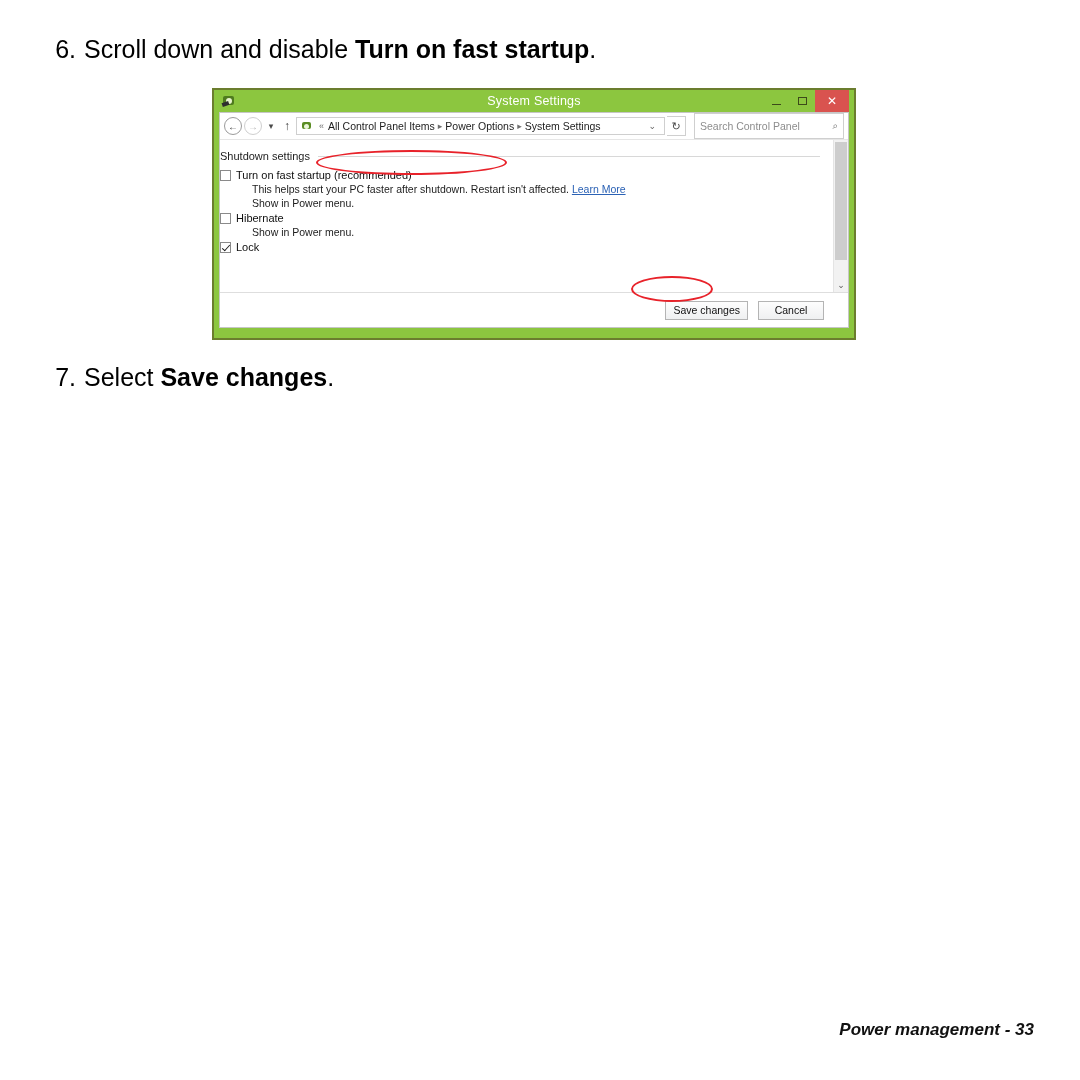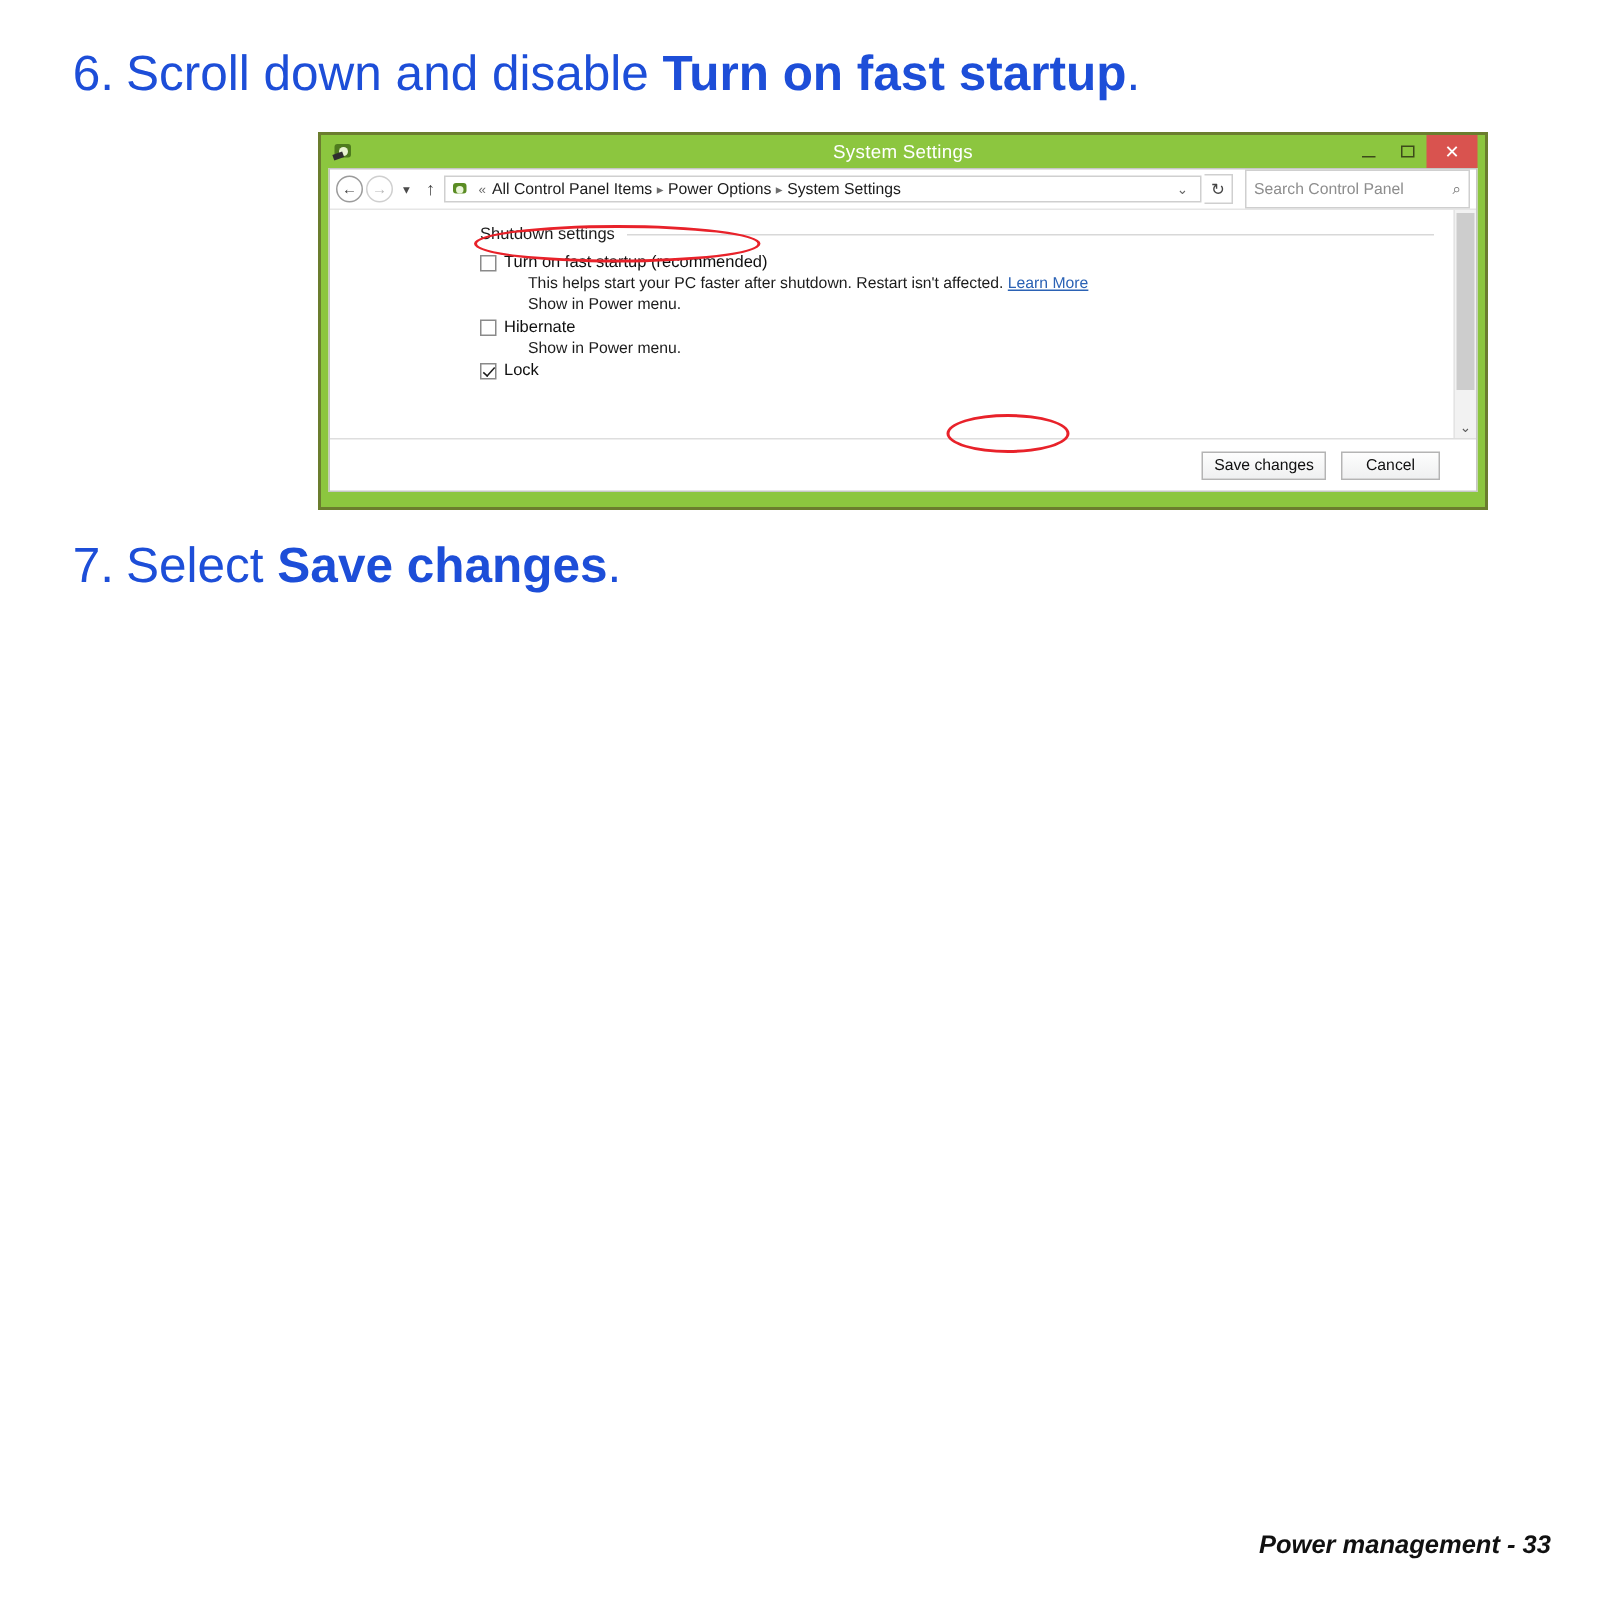--- a/index.html
+++ b/index.html
@@ -12,43 +12,43 @@
     background: #ffffff;
     font-family: "Liberation Sans", sans-serif;
     color: #000000;
     position: relative;
     overflow: hidden;
   }
 
   
   .step {
     position: absolute;
-    font-size: 33px;
+    font-size: 25px;
     line-height: 30px;
-    color: #1d4ed8;
+    color: #000000;
     white-space: nowrap;
   }
   .step .num {
     display: inline-block;
     width: 40px;
     text-align: right;
     margin-right: 8px;
   }
   .step b {
     font-weight: bold;
   }
   #step-6 { left: 36px; top: 34px; }
   #step-7 { left: 36px; top: 362px; }
 
   
   #figure {
     position: absolute;
     left: 212px;
     top: 88px;
-    width: 780px;
+    width: 644px;
     height: 252px;
     background: #6b7d2e;
     padding: 2px;
     box-sizing: border-box;
   }
   .win-frame {
     width: 100%;
     height: 100%;
     background: #8cc63f;
     box-sizing: border-box;
@@ -250,21 +250,20 @@
   }
 
   
   .content {
     flex: 1;
     position: relative;
     overflow: hidden;
     padding: 10px 0 0 0;
   }
   .settings-inner {
-    padding-left: 100px;
     padding-right: 28px;
   }
   .group-header {
     display: flex;
     align-items: center;
     font-size: 11px;
     color: #1c1c1c;
     margin-bottom: 7px;
   }
   .group-header .line {

